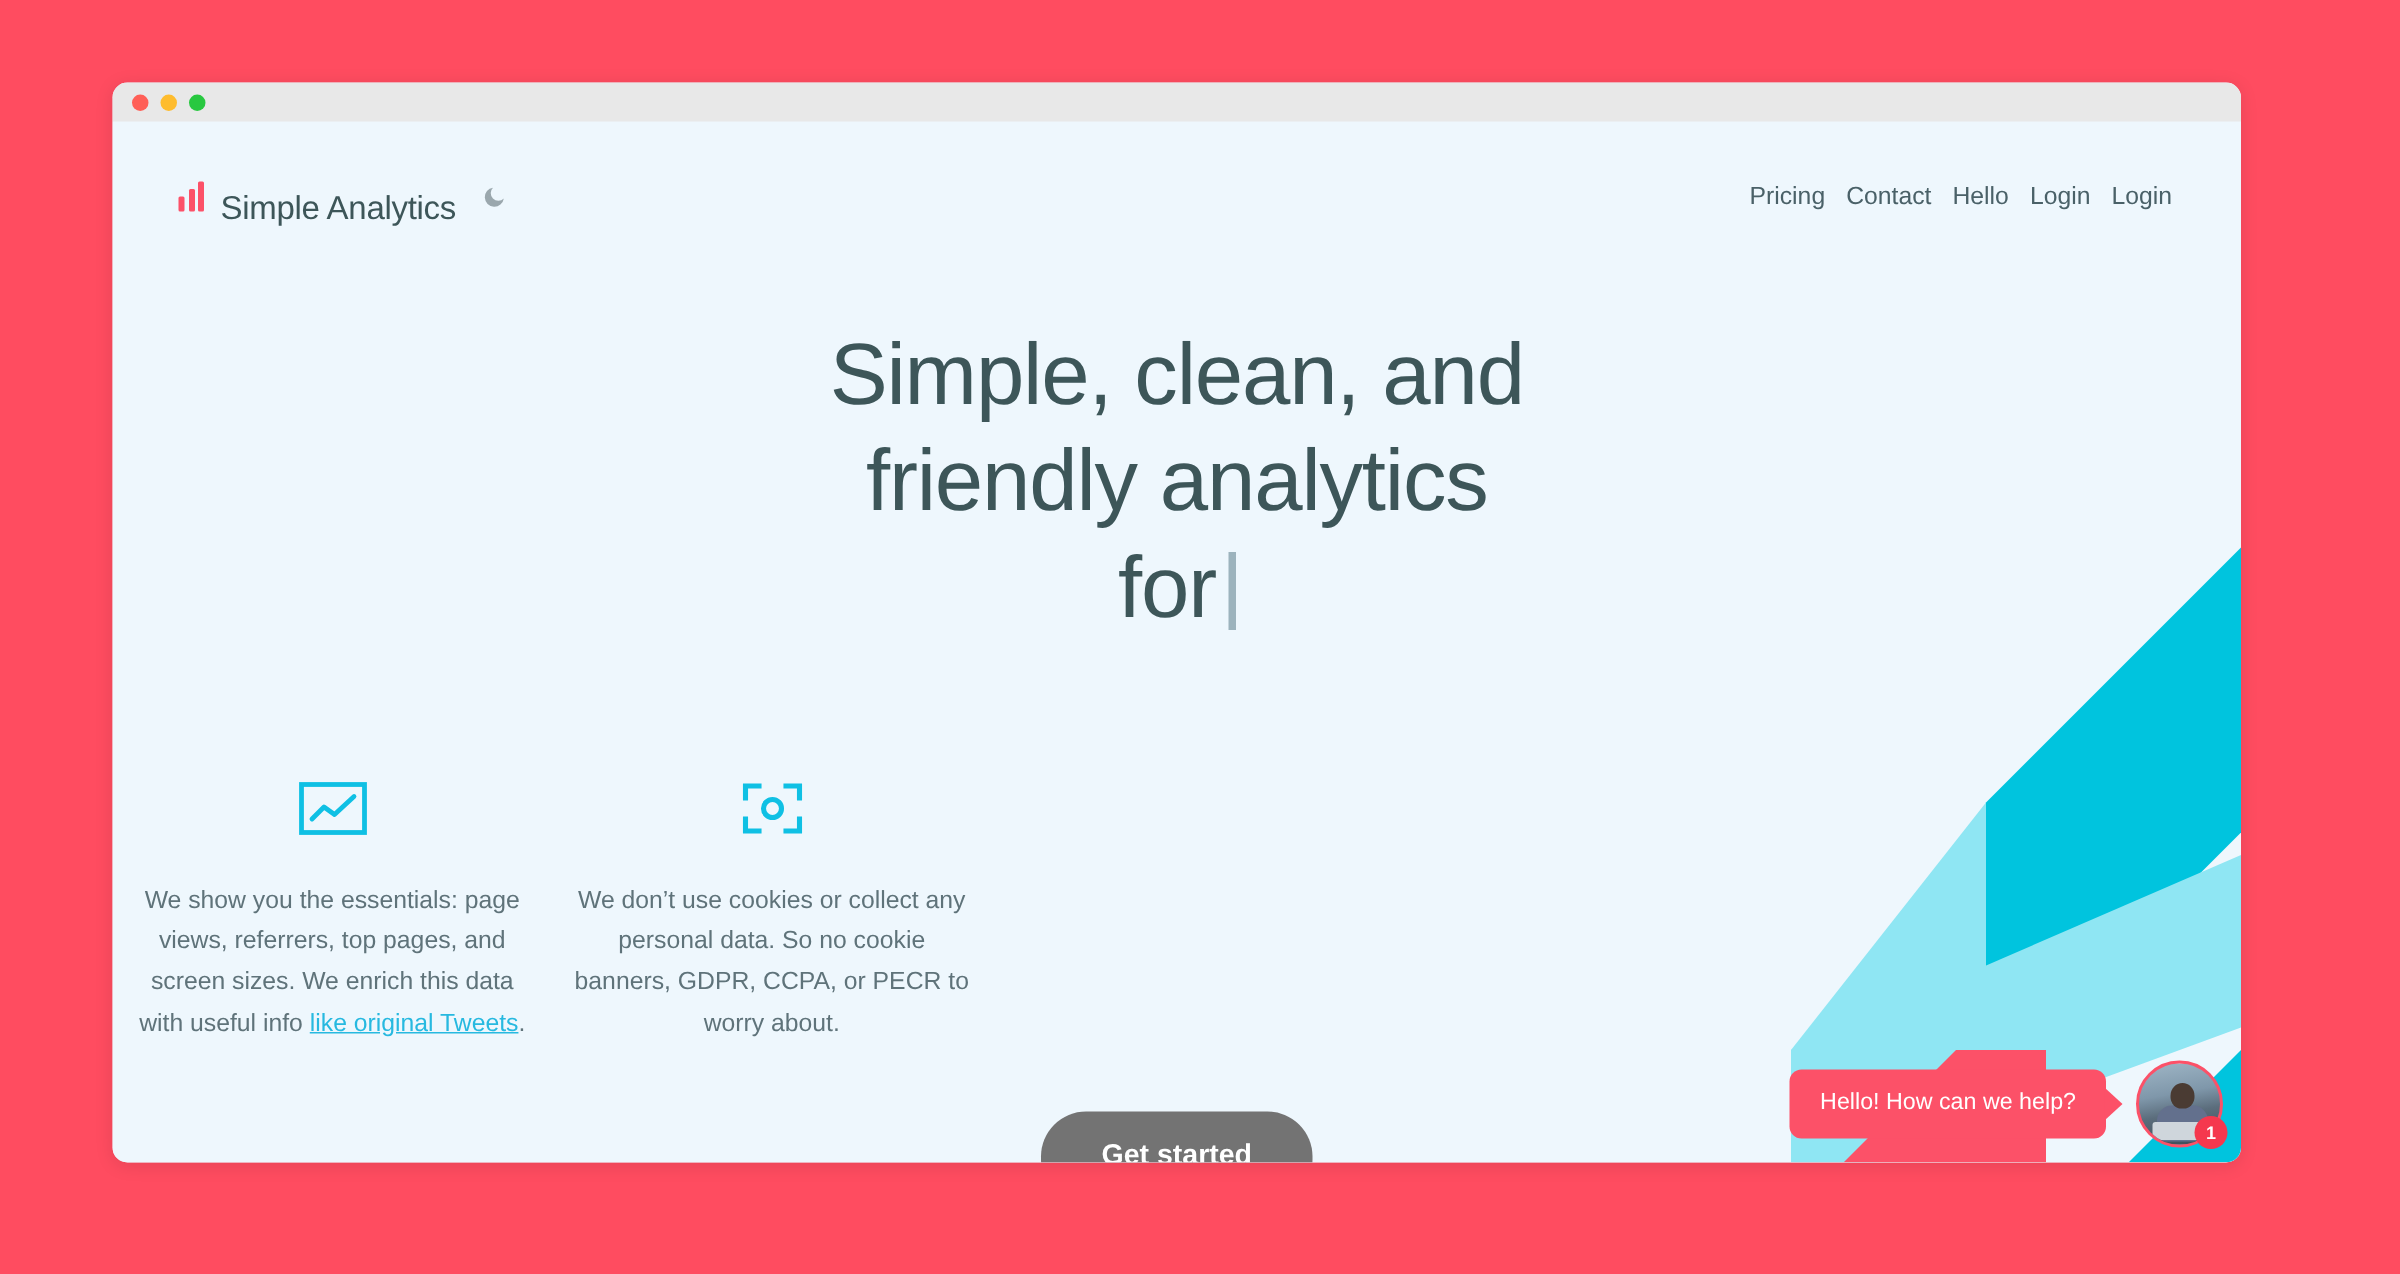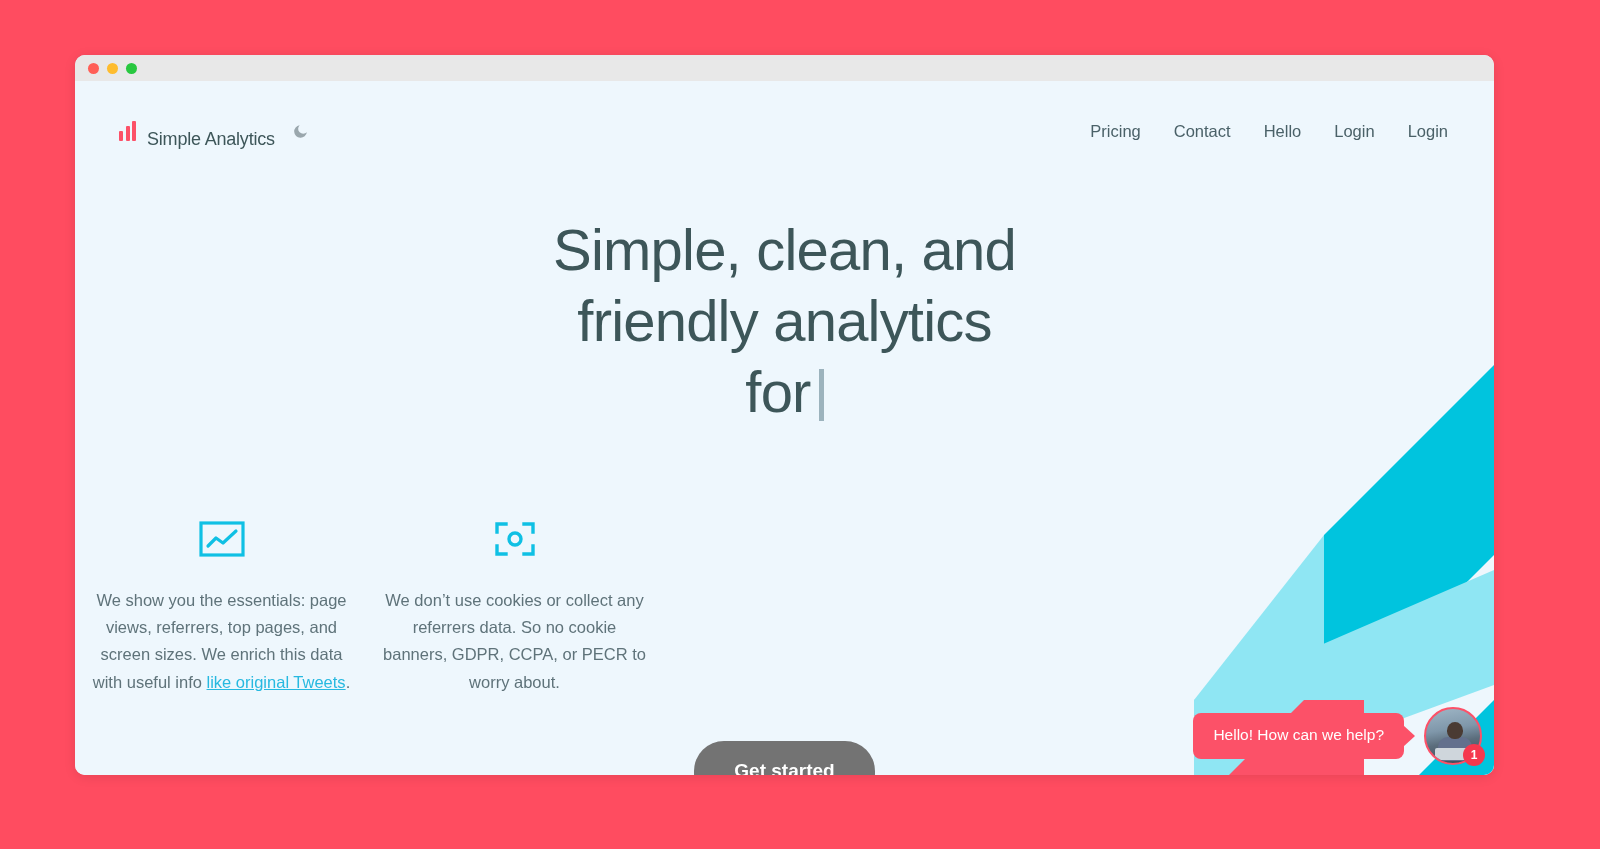--- a/index.html
+++ b/index.html
@@ -51,25 +51,25 @@
     padding: 0 46px 0 44px;
     z-index: 20;
   }
   .brand { display: flex; align-items: center; gap: 11px; }
   .logo-bars { display: flex; align-items: flex-end; gap: 2.5px; height: 20px; }
   .logo-bars i { display: block; width: 4px; background: #fc5168; border-radius: 1px; }
   .logo-bars i:nth-child(1) { height: 10px; }
   .logo-bars i:nth-child(2) { height: 15px; }
   .logo-bars i:nth-child(3) { height: 20px; }
   .brand-name {
-    font-size: 18px; color: #3d5659; letter-spacing: -.2px; margin-top: 16px;
+    font-size: 22px; color: #3d5659; letter-spacing: -.2px; margin-top: 16px;
   }
   .moon-icon { margin-left: 6px; display: flex; align-items: center; }
 
-  .nav { margin-left: auto; display: flex; align-items: center; gap: 33px; }
+  .nav { margin-left: auto; display: flex; align-items: center; gap: 14px; }
   .nav a {
     font-size: 16.5px; color: #4a6168; text-decoration: none;
   }
 
   
   .hero {
     position: absolute; left: 0; right: 0; top: 118px;
     text-align: center; z-index: 10;
   }
   .hero h1 {
@@ -226,21 +226,21 @@
       <div class="feature">
         <div class="ficon">
           <svg width="44" height="40" viewBox="0 0 44 40">
             <path d="M4 13V5h9" fill="none" stroke="#0fc0e4" stroke-width="3.4" stroke-linecap="square"></path>
             <path d="M40 13V5h-9" fill="none" stroke="#0fc0e4" stroke-width="3.4" stroke-linecap="square"></path>
             <path d="M4 27v8h9" fill="none" stroke="#0fc0e4" stroke-width="3.4" stroke-linecap="square"></path>
             <path d="M40 27v8h-9" fill="none" stroke="#0fc0e4" stroke-width="3.4" stroke-linecap="square"></path>
             <circle cx="22" cy="20" r="6" fill="none" stroke="#0fc0e4" stroke-width="3.4"></circle>
           </svg>
         </div>
-        <p><span>We don’t use cookies or collect any referrers data. So no cookie banners, GDPR, CCPA, or PECR to worry about.</span></p>
+        <p><span>We don’t use cookies or collect any personal data. So no cookie banners, GDPR, CCPA, or PECR to worry about.</span></p>
       </div>
 
 
     </div>
 
     <div class="cta-wrap">
       <button class="cta">Get started</button>
     </div>
 
     <div class="chat">

